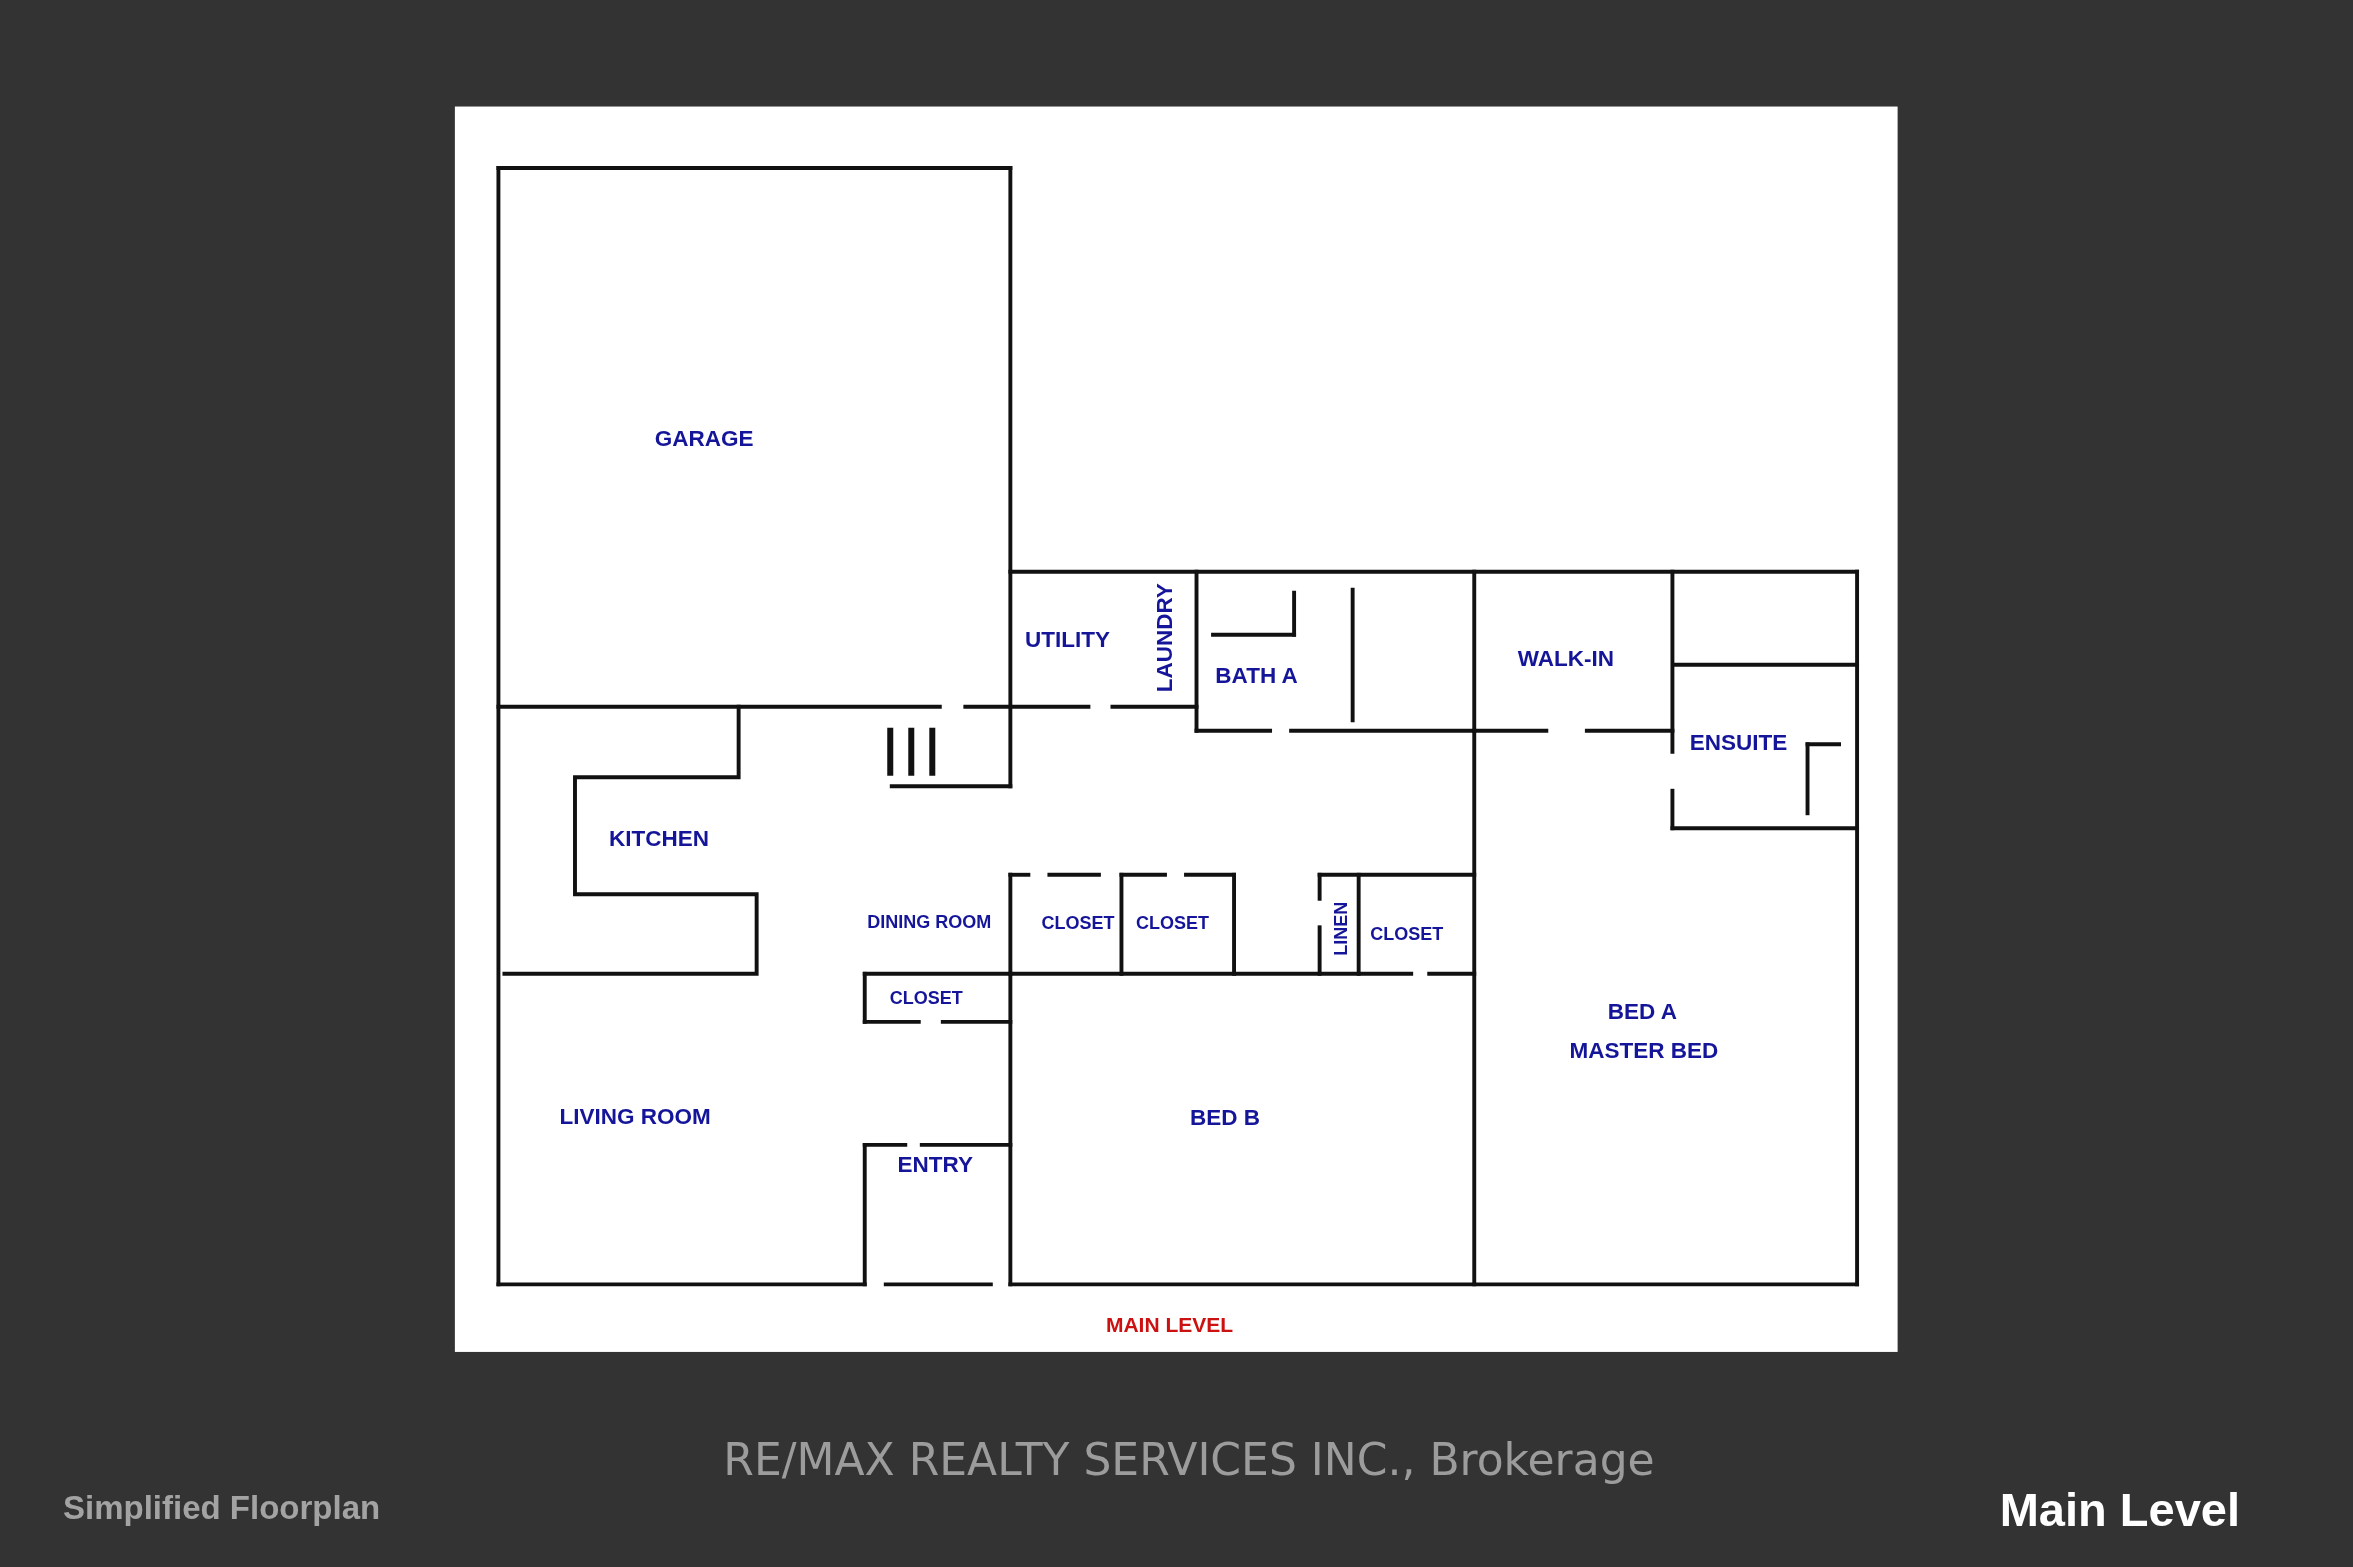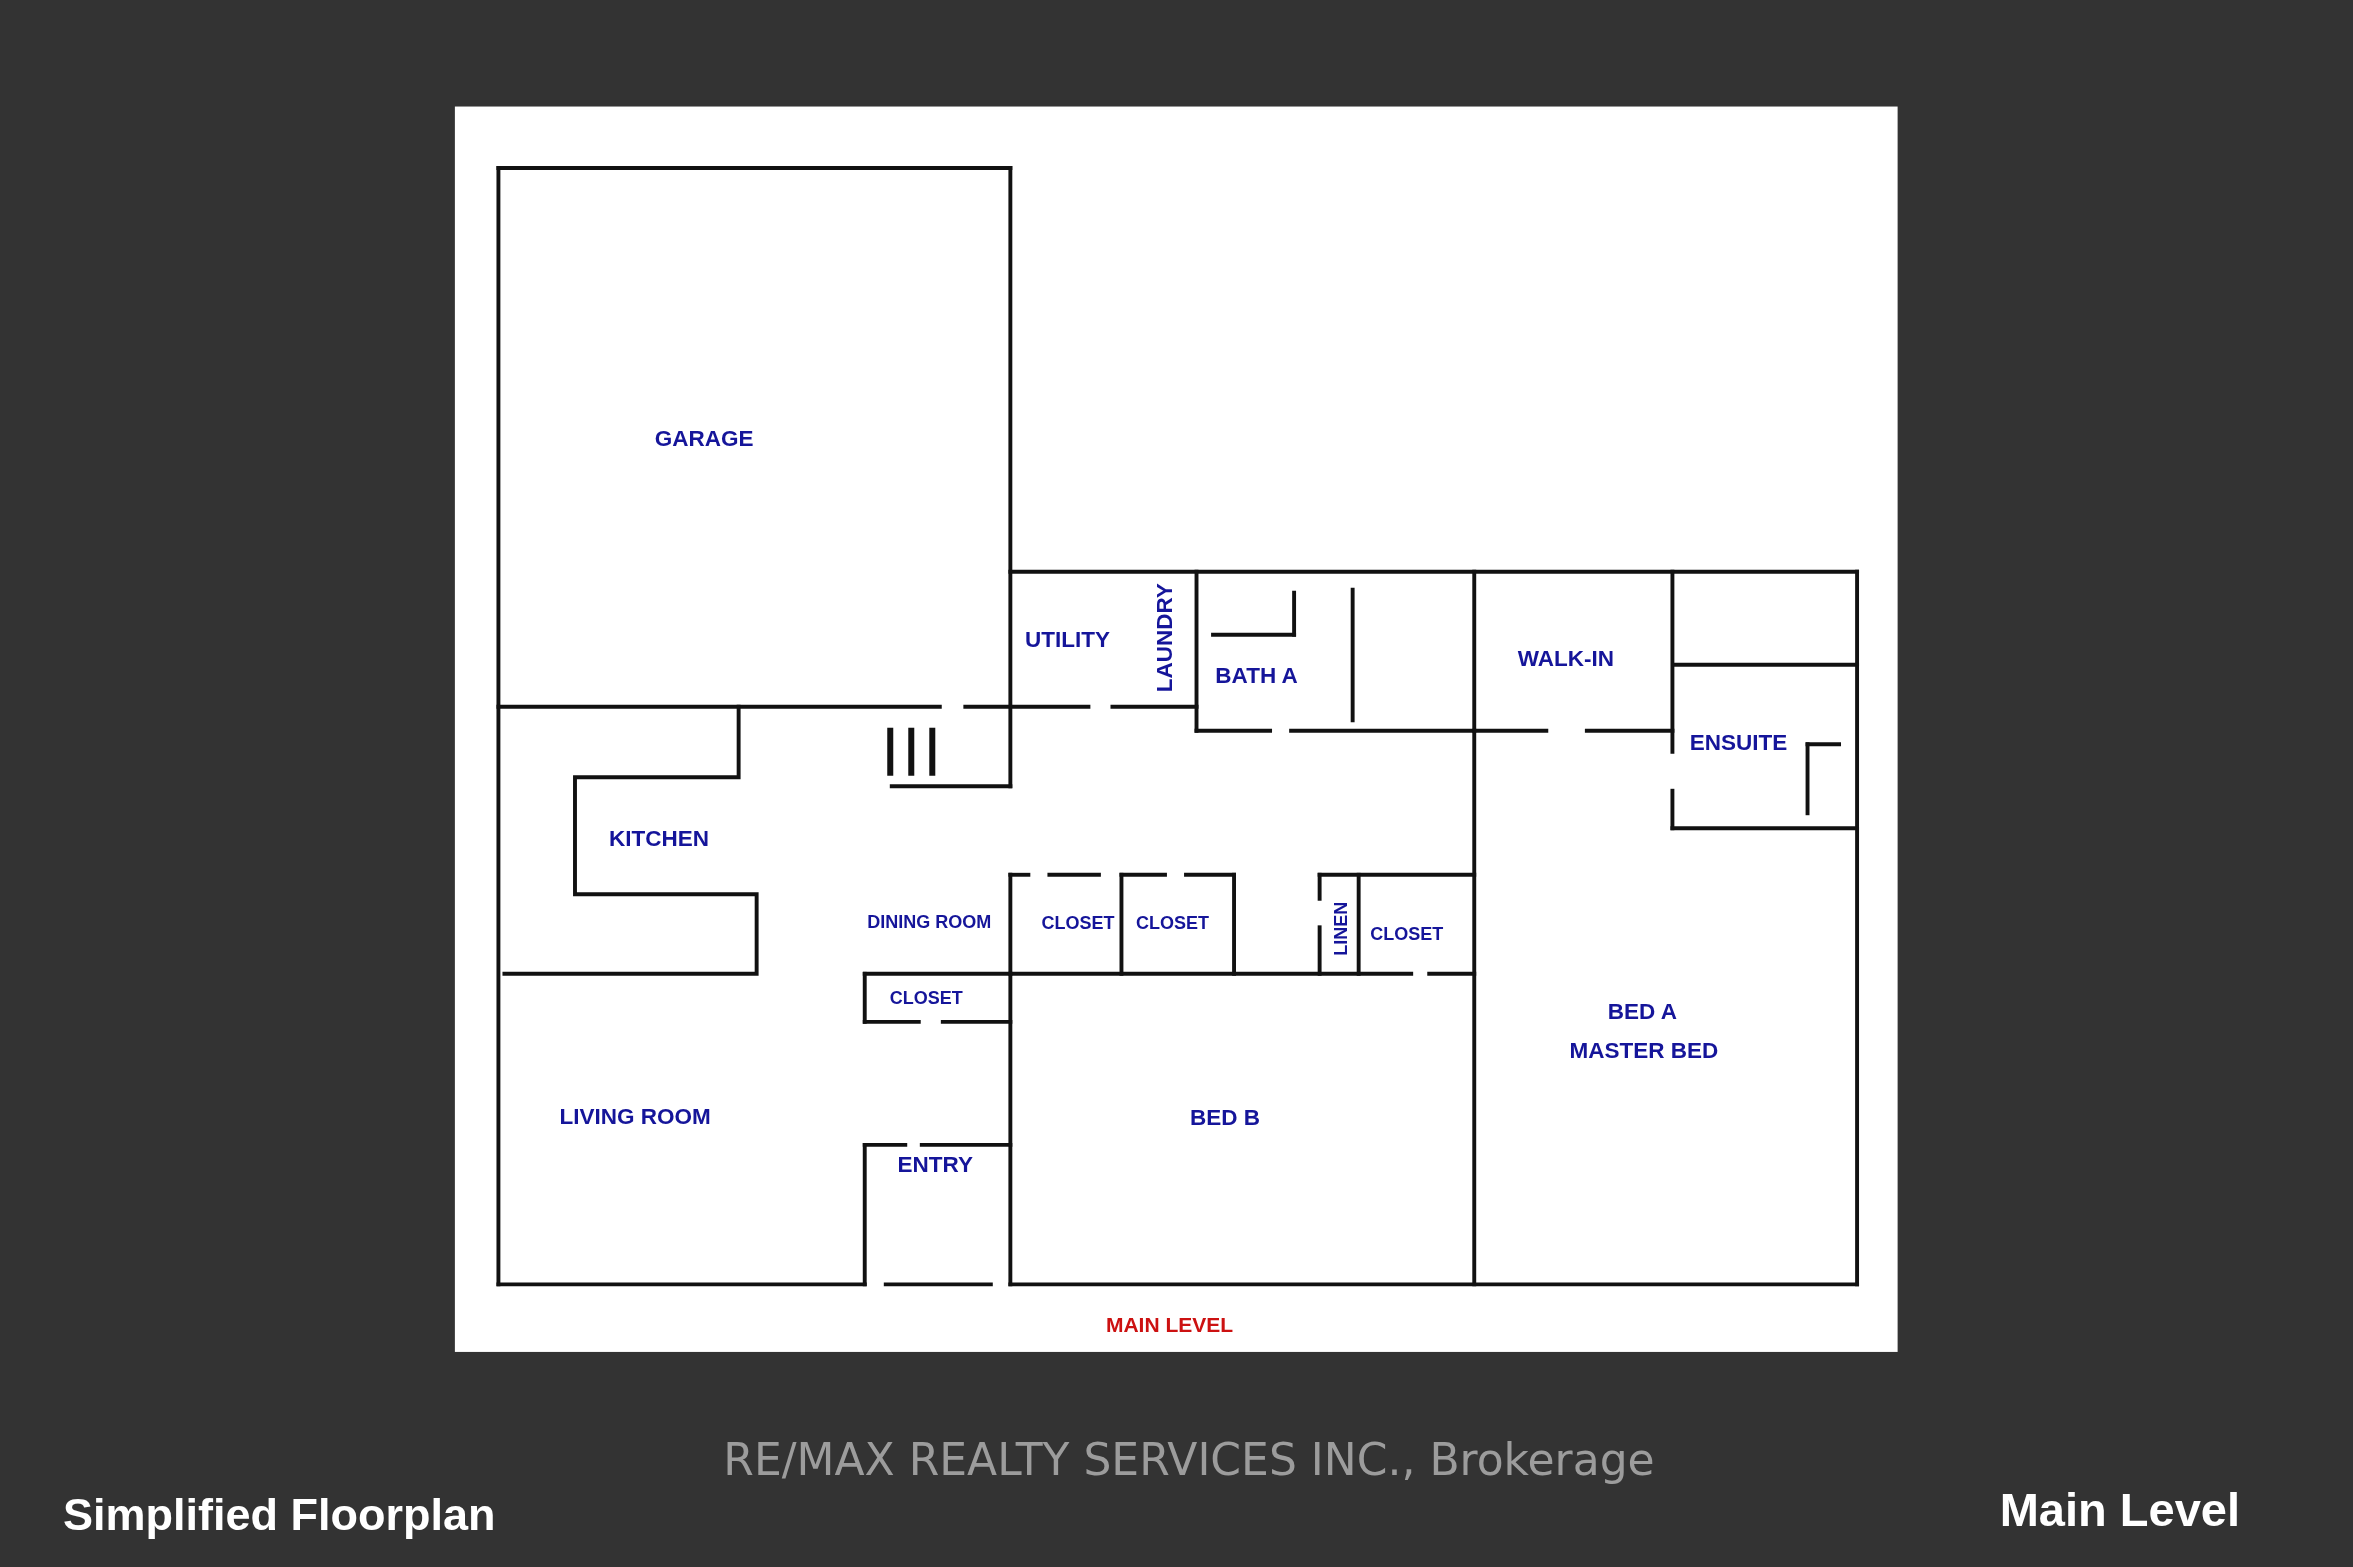--- a/index.html
+++ b/index.html
@@ -33,24 +33,24 @@
   .watermark {
     position: absolute; left: 12px; width: 2354px; top: 1434px;
     text-align: center;
     color: #9c9c9c;
     font-family: "DejaVu Sans", sans-serif;
     font-size: 44px;
     letter-spacing: 0px;
   }
   .caption-left {
     position: absolute; left: 63px; top: 1489px;
-    color: #ffffff;
+    color: #a3a3a3;
     font-family: "Liberation Sans", sans-serif;
     font-weight: 700;
-    font-size: 45px;
+    font-size: 33px;
   }
   .caption-right {
     position: absolute; right: 114px; top: 1482px;
     color: #ffffff;
     font-family: "Liberation Sans", sans-serif;
     font-weight: 700;
     font-size: 47px;
   }
 </style>
 </head>

